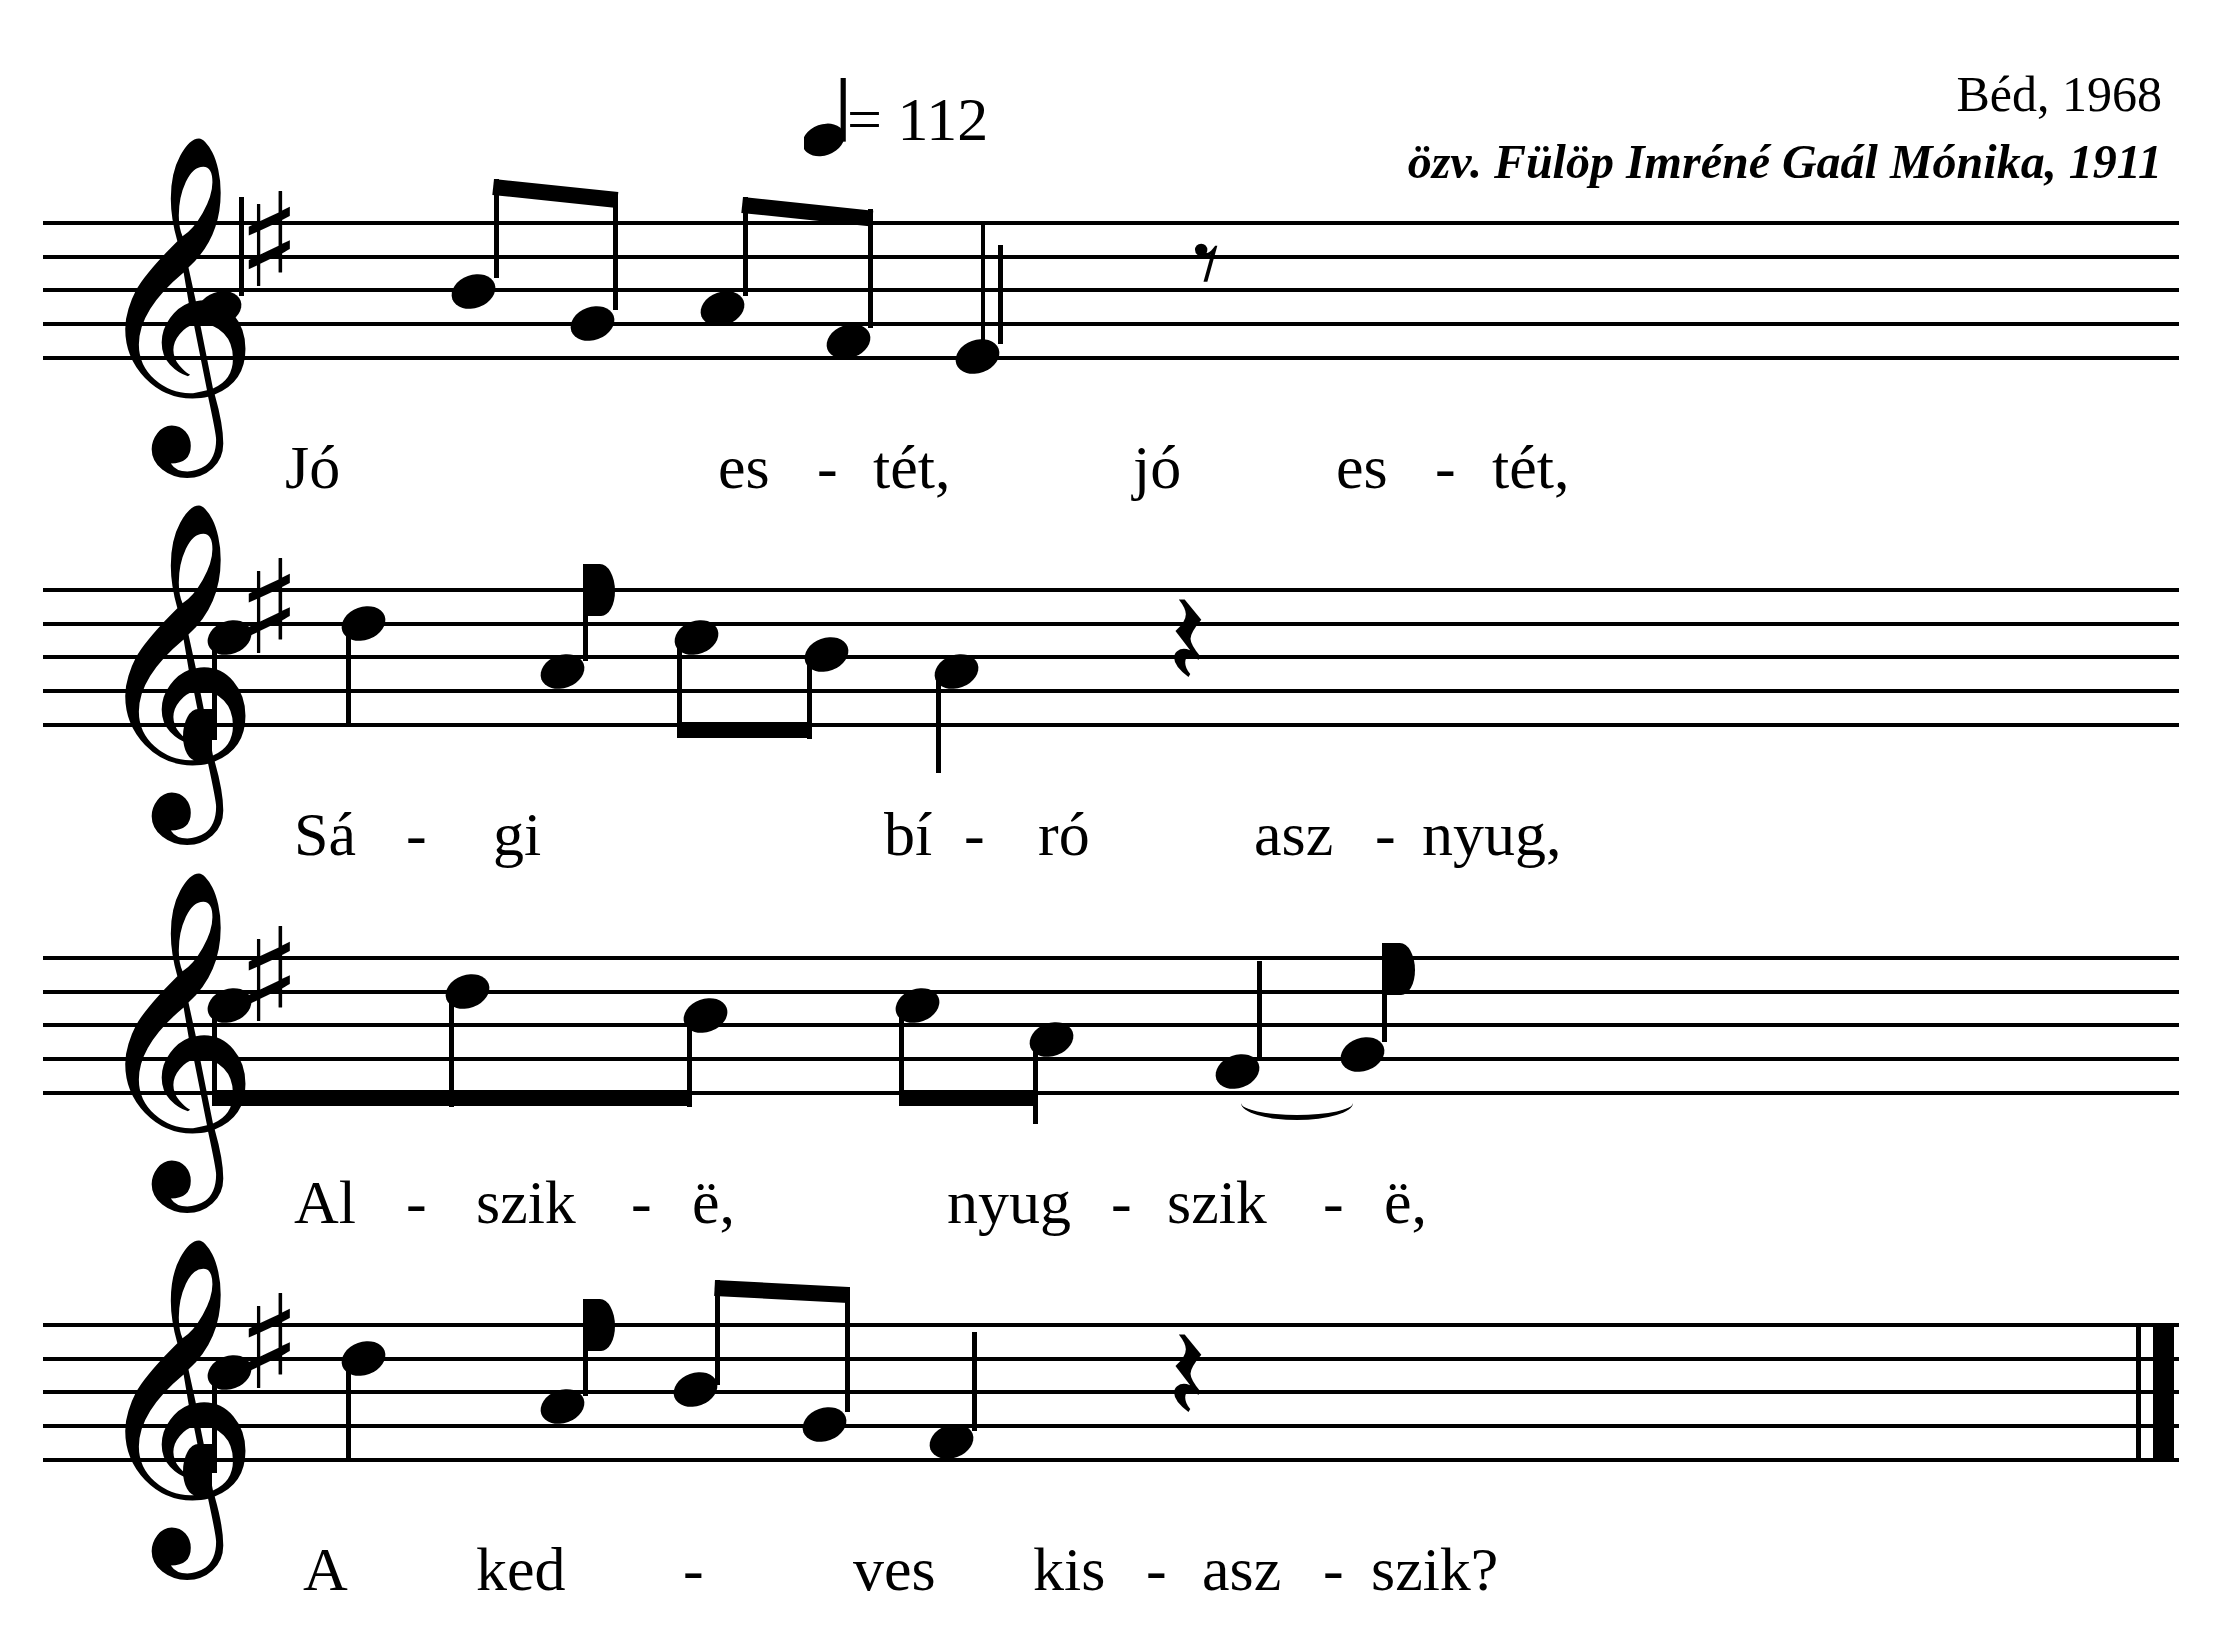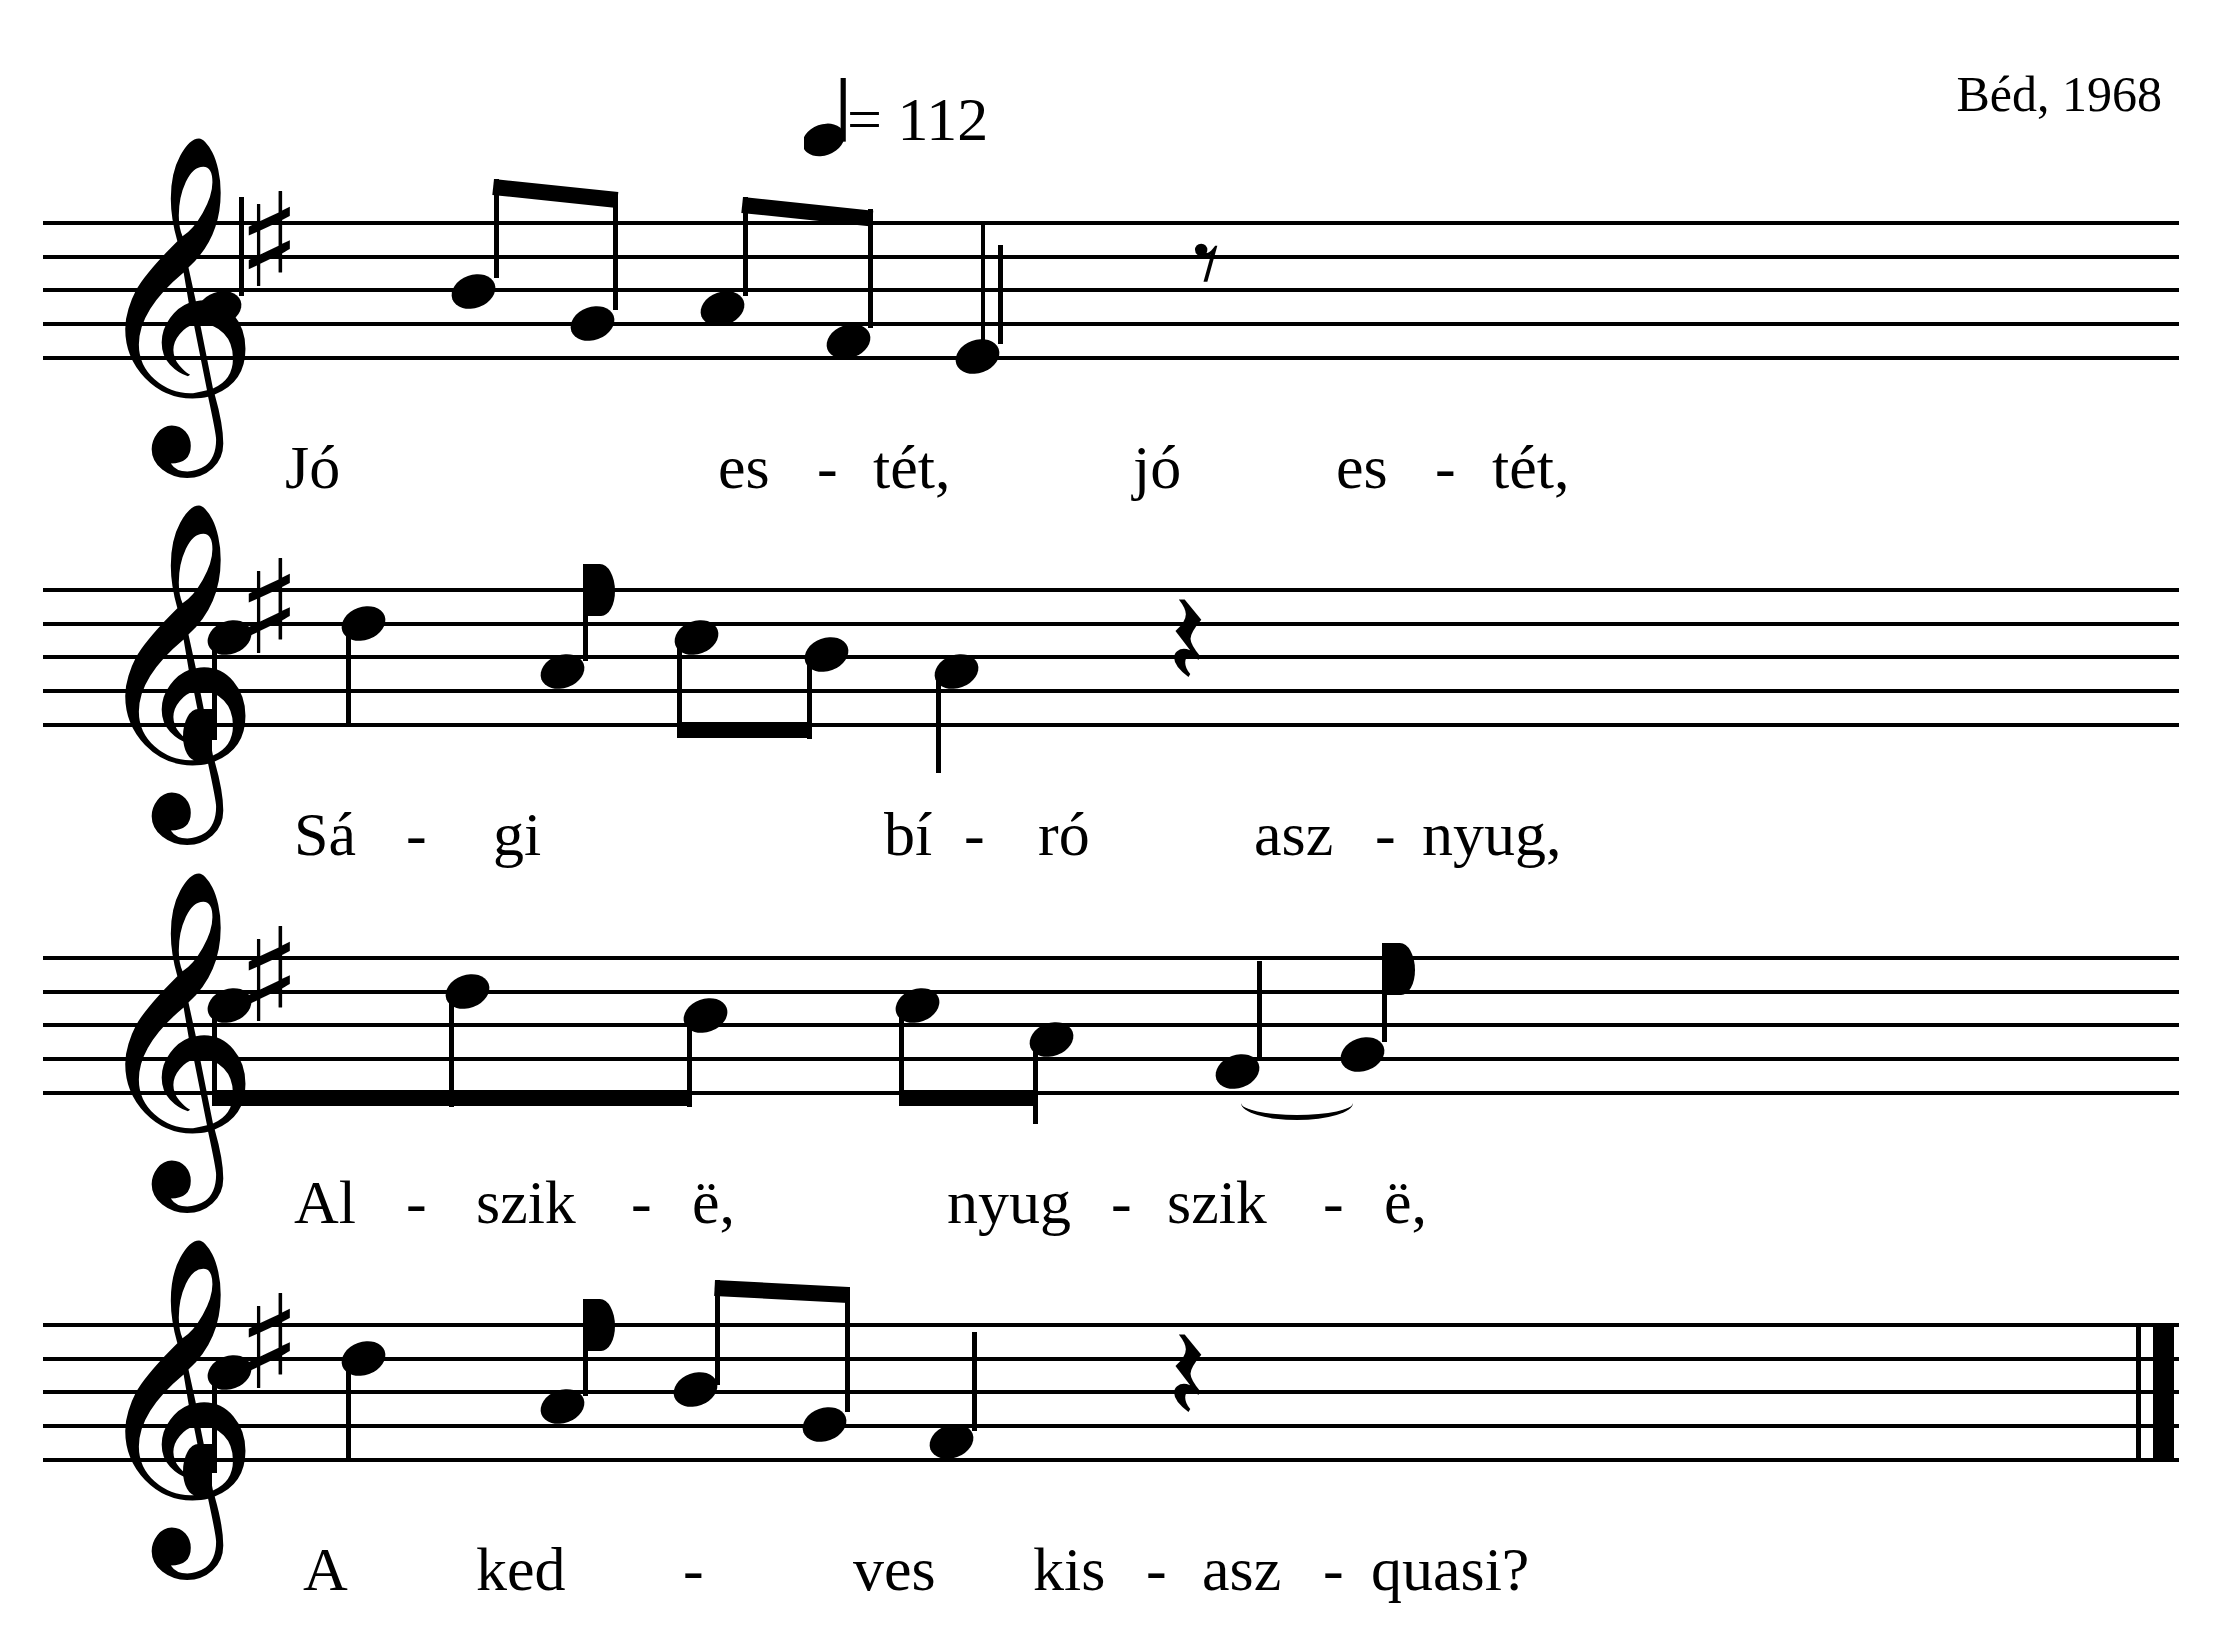--- a/index.html
+++ b/index.html
@@ -199,20 +199,21 @@
 
   <div class="tempo-mark">
     <svg width="216" height="86" viewBox="0 0 250 100" xmlns="http://www.w3.org/2000/svg">
       <ellipse cx="22" cy="72" rx="25" ry="18" fill="#000" transform="rotate(-20 22 72)"></ellipse>
       <rect x="42" y="0" width="6" height="74" fill="#000"></rect>
     </svg>
   </div>
   <div class="tempo-eq">= 112</div>
 
   <div class="credit-line1">Béd, 1968</div>
+  <div class="credit-line2">özv. Fülöp Imréné Gaál Mónika, 1911</div>
 </div>
 
 <div class="system sys1">
   <div class="staff">
     <div class="staff-line sl0"></div>
     <div class="staff-line sl1"></div>
     <div class="staff-line sl2"></div>
     <div class="staff-line sl3"></div>
     <div class="staff-line sl4"></div>
 
@@ -396,16 +397,16 @@
 
   <div class="lyrics">
     <span class="syll" style="left:303px;">A</span>
     <span class="syll" style="left:476px;">ked</span>
     <span class="syll" style="left:683px;">-</span>
     <span class="syll" style="left:853px;">ves</span>
     <span class="syll" style="left:1033px;">kis</span>
     <span class="syll" style="left:1146px;">-</span>
     <span class="syll" style="left:1202px;">asz</span>
     <span class="syll" style="left:1323px;">-</span>
-    <span class="syll" style="left:1371px;">quasi?</span>
+    <span class="syll" style="left:1371px;">szik?</span>
   </div>
 </div>
 
 
 </body></html>

